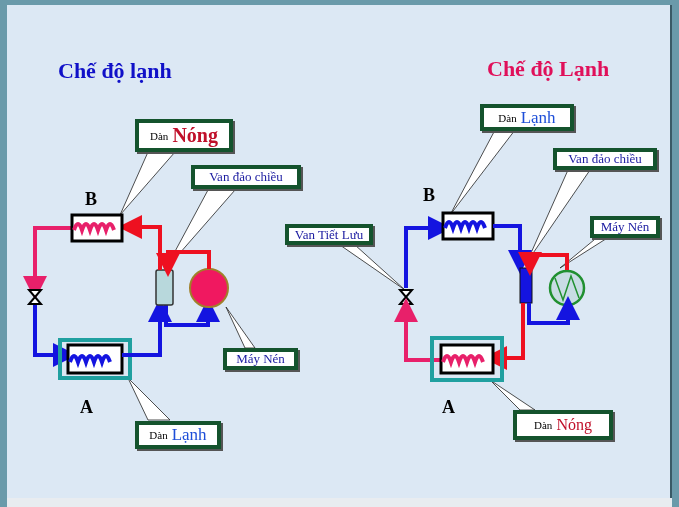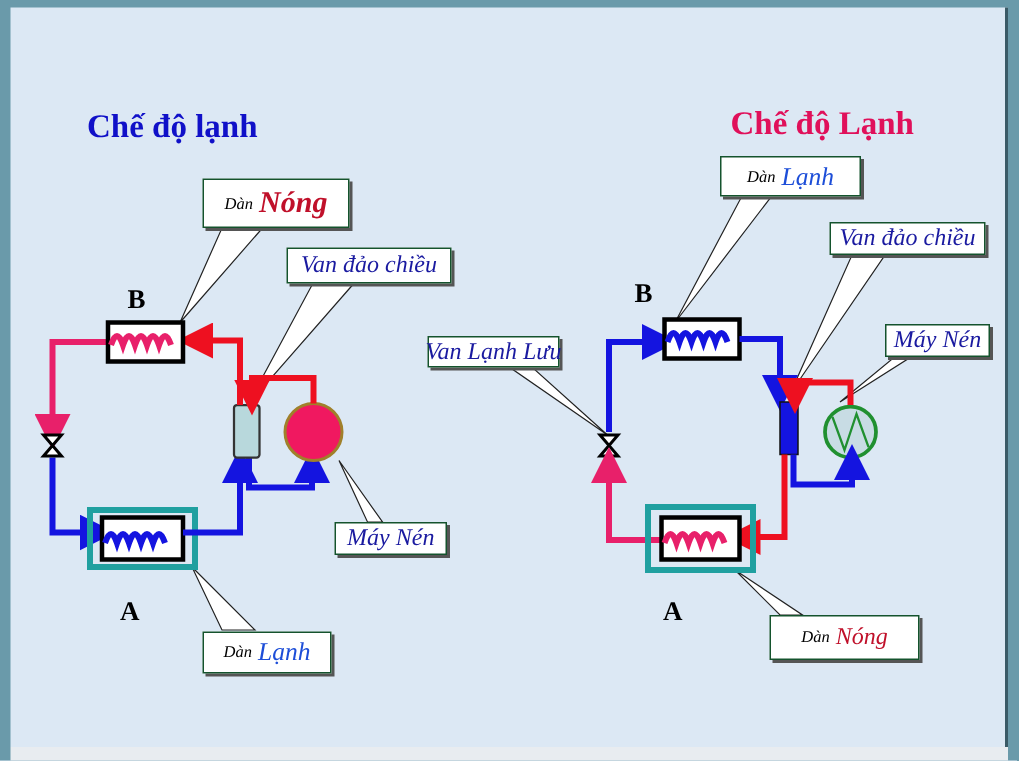--- a/index.html
+++ b/index.html
@@ -1,22 +1,22 @@
 <!DOCTYPE html>
 <html><head>
 <meta charset="utf-8">
 <style>
   html,body{margin:0;padding:0;}
   body{width:679px;height:507px;overflow:hidden;background:#6a9aaa;font-family:"Liberation Serif",serif;}
   #frame{position:absolute;left:7px;top:5px;width:663px;height:493px;background:#dce8f4;border-right:2px solid #3a5a66;}
   #bottom{position:absolute;left:7px;top:498px;width:665px;height:9px;background:#e8ecf0;}
   svg{position:absolute;left:0;top:0;}
-  .title{position:absolute;font-weight:bold;font-size:22px;margin-top:13px;}
-  .callout{position:absolute;background:#fff;border:1px solid #14532d;box-shadow:2px 2px 0 #555;font-size:11px;color:#000;white-space:nowrap;display:flex;align-items:center;justify-content:center;padding:0 4px;box-sizing:border-box;font-style:italic;}
-  .small-blue{color:#1a1aa0;font-size:16px;}
+  .title{position:absolute;font-weight:bold;font-size:22px;}
+  .callout{position:absolute;background:#fff;border:4px solid #14532d;box-shadow:2px 2px 0 #555;font-size:11px;color:#000;white-space:nowrap;display:flex;align-items:center;justify-content:center;padding:0 4px;box-sizing:border-box;}
+  .small-blue{color:#1a1aa0;font-size:13px;}
   .big-red{color:#c0102a;font-size:20px;font-weight:bold;margin-left:4px;}
   .mid-red{color:#c0102a;font-size:17px;margin-left:4px;}
   .mid-blue{color:#1d4ed8;font-size:17px;margin-left:4px;}
   .letter{position:absolute;font-weight:bold;font-size:18px;color:#000;}
 </style>
 </head>
 <body>
 
 <div id="frame"></div>
 <div id="bottom"></div>
@@ -119,17 +119,17 @@
   <span>Dàn</span>
   <span class="mid-blue">Lạnh</span>
 </div>
 
 <div class="callout" style="left:480px;top:104px;width:94px;height:27px;">
   <span>Dàn</span>
   <span class="mid-blue">Lạnh</span>
 </div>
 <div class="callout small-blue" style="left:553px;top:148px;width:104px;height:22px;">Van đảo chiều</div>
 <div class="callout small-blue" style="left:590px;top:216px;width:70px;height:22px;">Máy Nén</div>
-<div class="callout small-blue" style="left:285px;top:224px;width:88px;height:21px;">Van Lạnh Lưu</div>
+<div class="callout small-blue" style="left:285px;top:224px;width:88px;height:21px;">Van Tiết Lưu</div>
 <div class="callout" style="left:513px;top:410px;width:100px;height:30px;">
   <span>Dàn</span>
   <span class="mid-red" style="font-size:16px;">Nóng</span>
 </div>
 
 </body></html>

